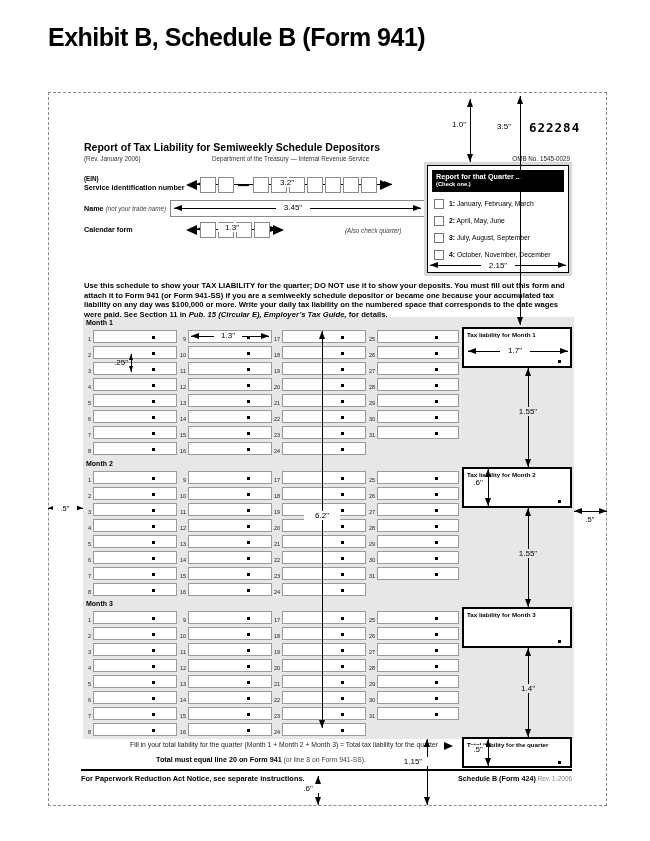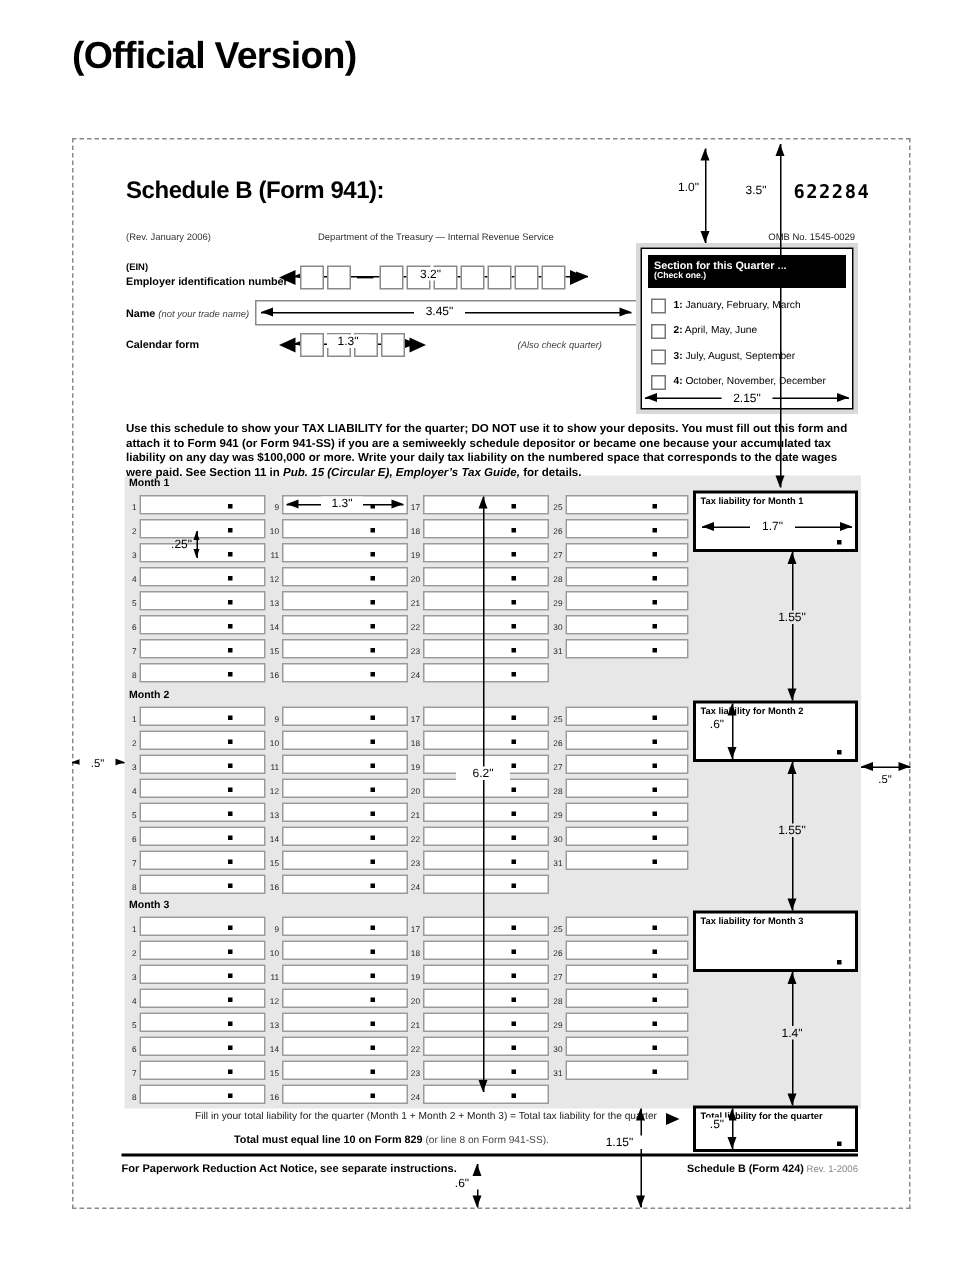--- a/index.html
+++ b/index.html
@@ -72,40 +72,40 @@
   .footer-left { position:absolute; left:81px; top:774px; font-size:7.4px; font-weight:bold; z-index:1; }
   .footer-right { position:absolute; left:420px; top:774px; width:152px; text-align:right; font-size:7.2px; z-index:1; }
   .footer-right .rev { font-size:6.4px; color:#888; font-weight:normal; }
 </style>
 </head>
 <body>
 
 <div class="page">
 
   <div class="exhibit-title">
-    <div>(Official Version)</div>
+    <div>Exhibit B, Schedule B (Form 941)</div>
   </div>
 
   <div class="dashed-frame"></div>
 
   <div class="grid-region" id="grid-region"></div>
 
-  <div class="form-title">Schedule B (Form 941):</div>
+  <div class="form-subtitle">Report of Tax Liability for Semiweekly Schedule Depositors</div>
   <div class="revision">(Rev. January 2006)</div>
   <div class="department">Department of the Treasury — Internal Revenue Service</div>
   <div class="omb">OMB No. 1545-0029</div>
   <div class="form-code">622284</div>
 
   <div class="va" style="left:470px; top:99px; height:63px;"></div>
   <div class="mlabel" style="left:436px; top:120px; width:30px; text-align:right;">1.0"</div>
   <div class="va" style="left:520px; top:96px; height:229px; z-index:4;"></div>
   <div class="mlabel bgw" style="left:490px; top:122px; width:28px;">3.5"</div>
 
   <div class="field-label" style="left:84px; top:175px; font-size:6.3px;">(EIN)</div>
-  <div class="field-label" style="left:84px; top:183px;">Employer identification number</div>
+  <div class="field-label" style="left:84px; top:183px;">Service identification number</div>
   <div class="ha" style="left:196px; top:184px; width:196px; z-index:0;"></div>
   <div class="fieldrow" style="left:186px; top:176px;">
     <span class="tri-l"></span>
     <span class="fbox"></span>
     <span class="fbox"></span>
     <span class="ein-dash">—</span>
     <span class="fbox"></span>
     <span class="fbox"></span>
     <span class="fbox"></span>
     <span class="fbox"></span>
@@ -133,21 +133,21 @@
     <span class="fbox"></span>
     <span class="fbox"></span>
     <span class="tri-r"></span>
   </div>
   <div class="mlabel bgw" style="left:218px; top:223px; width:28px;">1.3"</div>
   <div class="hint" style="position:absolute; left:345px; top:227px;">(Also check quarter)</div>
 
   <div class="qouter">
     <div class="qinner">
       <div class="qhead">
-        <div class="qtitle">Section for this Quarter ...</div>
+        <div class="qtitle">Report for that Quarter ...</div>
         <div class="qsub">(Check one.)</div>
       </div>
       <div class="qopt">
         <span class="qcheck"></span>
         <span class="qlab"><b>1:</b> <span>January, February, March</span></span>
       </div>
       <div class="qopt">
         <span class="qcheck"></span>
         <span class="qlab"><b>2:</b> <span>April, May, June</span></span>
       </div>
@@ -205,21 +205,21 @@
   <div class="mlabel" style="left:578px; top:515px; width:24px; font-size:7.5px;">.5"</div>
 
   <div class="ha" style="left:191px; top:336px; width:78px;"></div>
   <div class="mlabel bgw" style="left:214px; top:331px; width:28px;">1.3"</div>
 
   <div class="va sm" style="left:131px; top:354px; height:18px;"></div>
   <div class="mlabel" style="left:98px; top:358px; width:30px; text-align:right;">.25"</div>
 
   <div class="fill-text">Fill in your total liability for the quarter (Month 1 + Month 2 + Month 3) = Total tax liability for the quarter</div>
   <div class="fill-arrow"></div>
-  <div class="equal-line"><b>Total must equal line 10 on Form 829</b><span> (or line 8 on Form 941-SS).</span></div>
+  <div class="equal-line"><b>Total must equal line 20 on Form 941</b><span> (or line 8 on Form 941-SS).</span></div>
 
   <div class="va" style="left:427px; top:739px; height:66px;"></div>
   <div class="mlabel bgw" style="left:396px; top:757px; width:34px;">1.15"</div>
 
   <div class="footer-rule"></div>
   <div class="footer-left">For Paperwork Reduction Act Notice, see separate instructions.</div>
   <div class="footer-right"><b>Schedule B (Form 424)</b><span class="rev"> Rev. 1-2006</span></div>
 
   <div class="va" style="left:318px; top:776px; height:29px;"></div>
   <div class="mlabel bgw" style="left:296px; top:784px; width:24px;">.6"</div>

